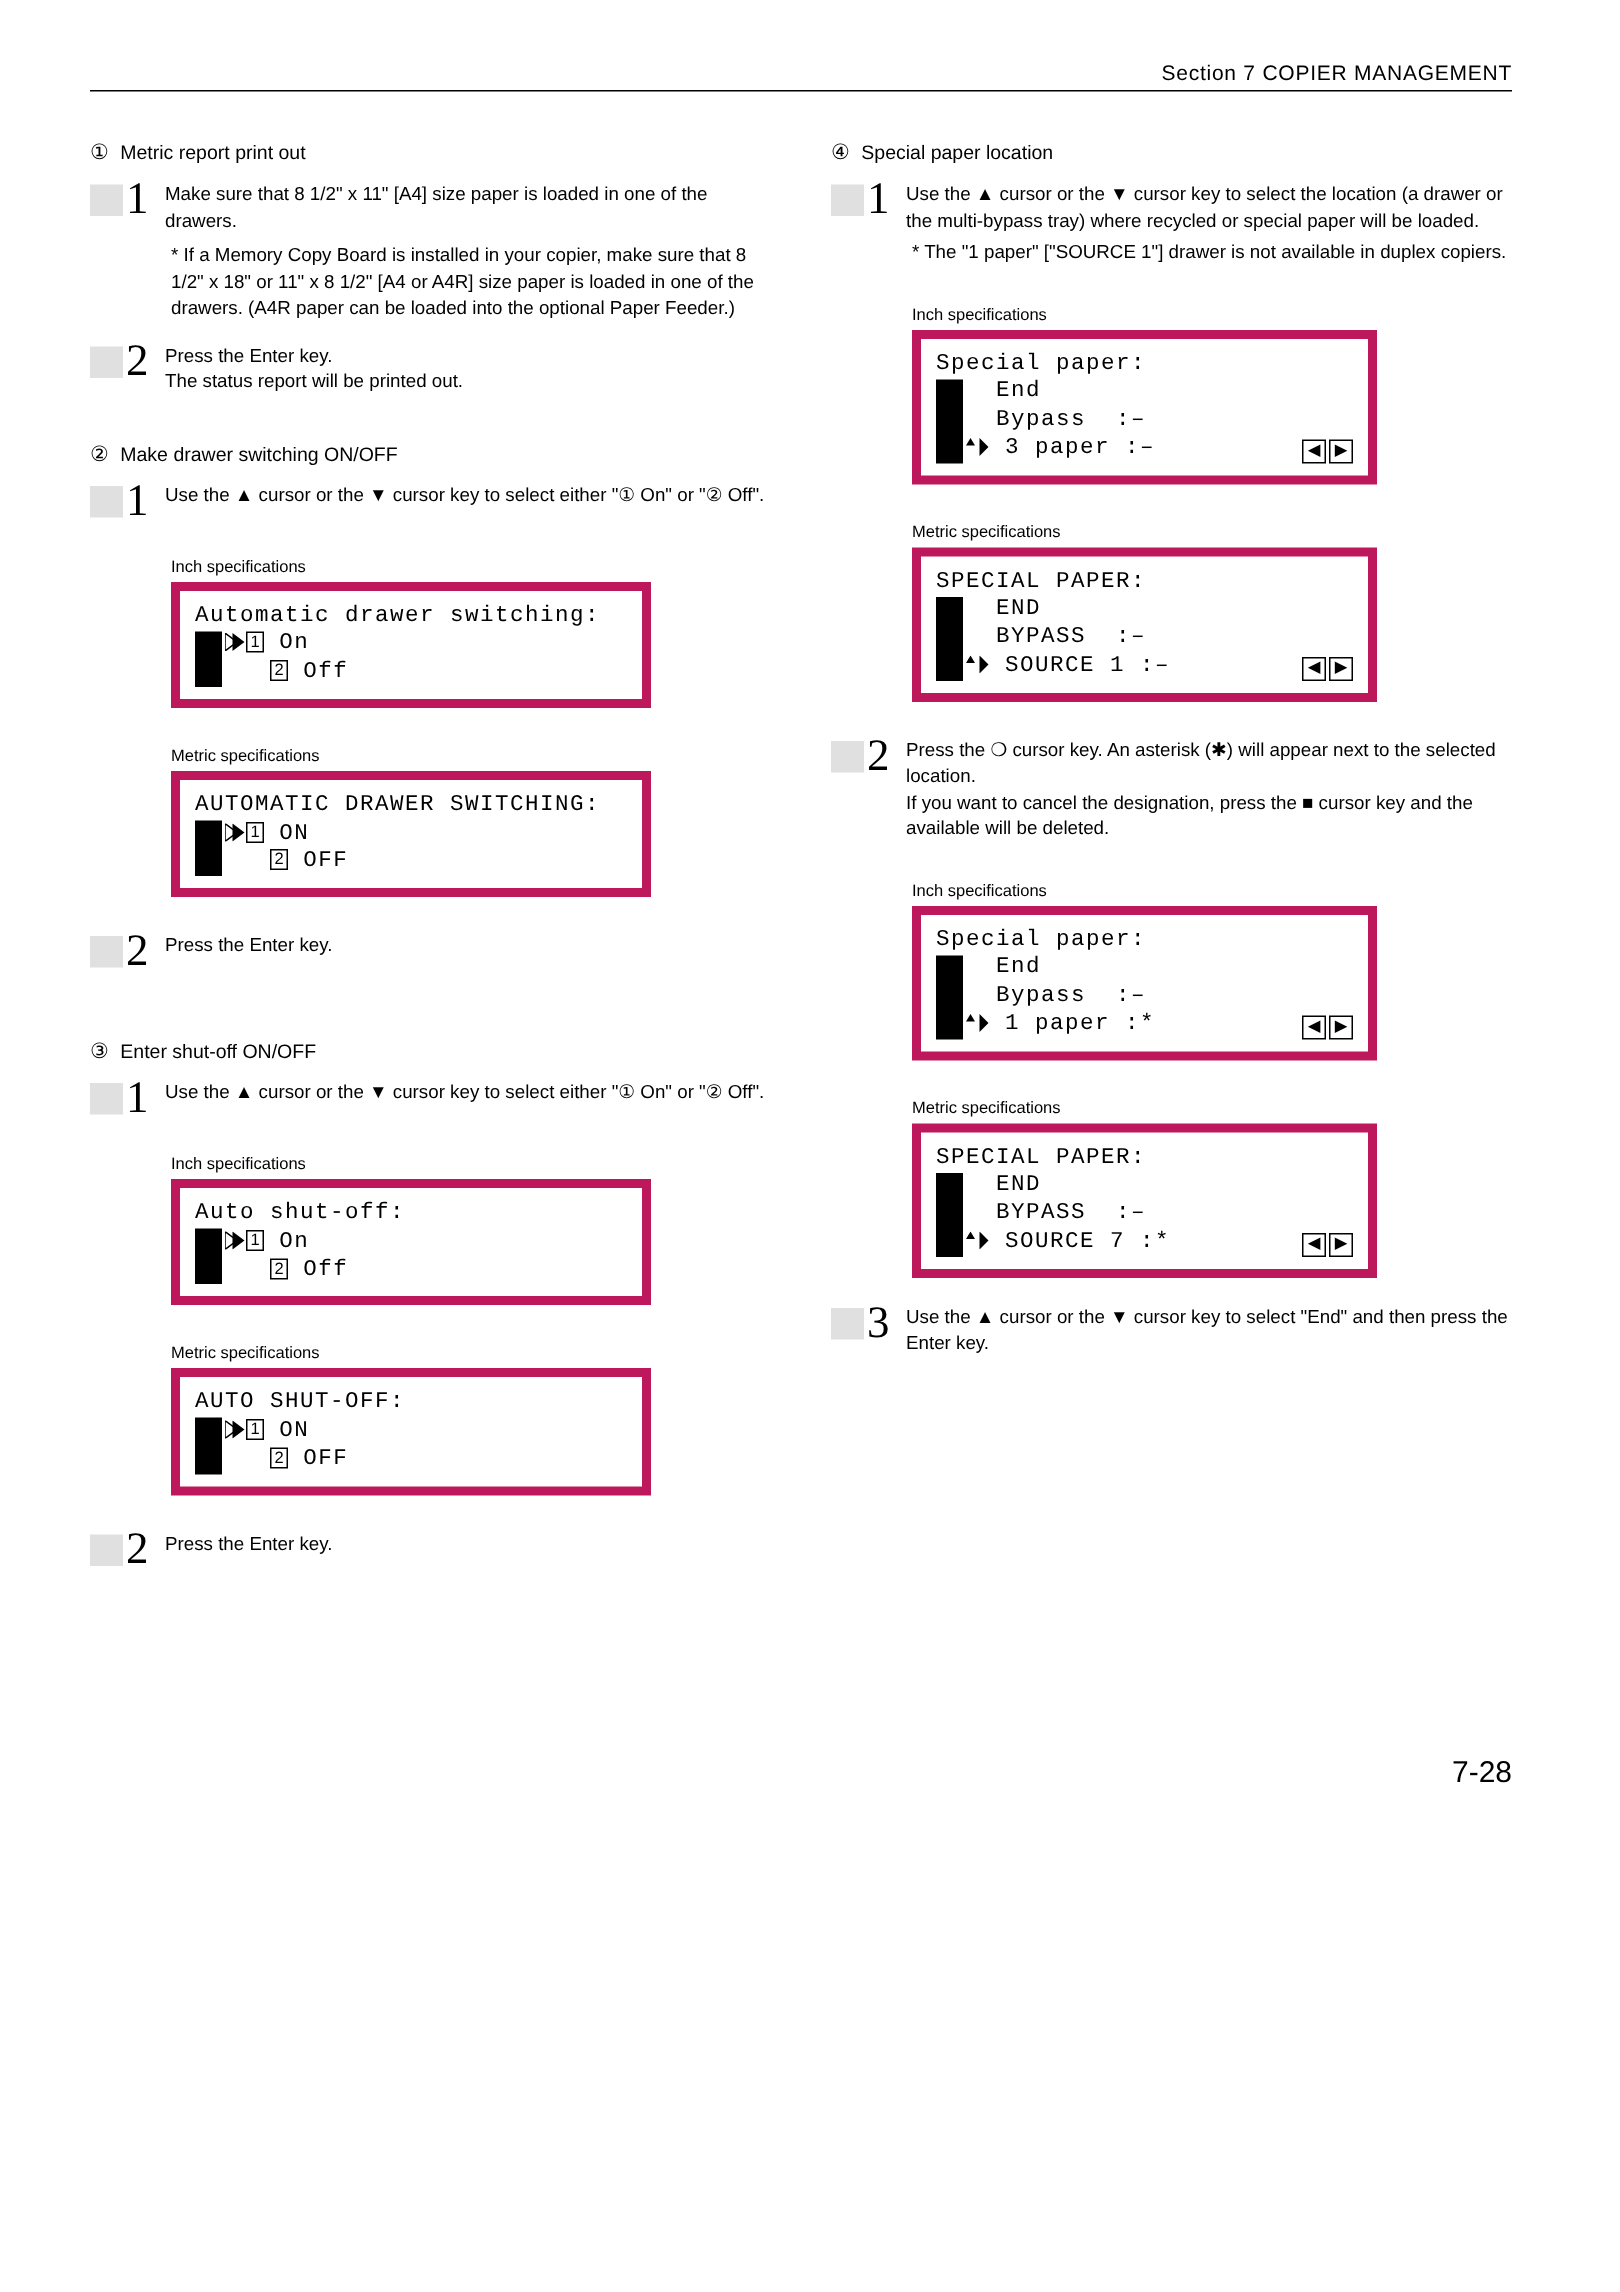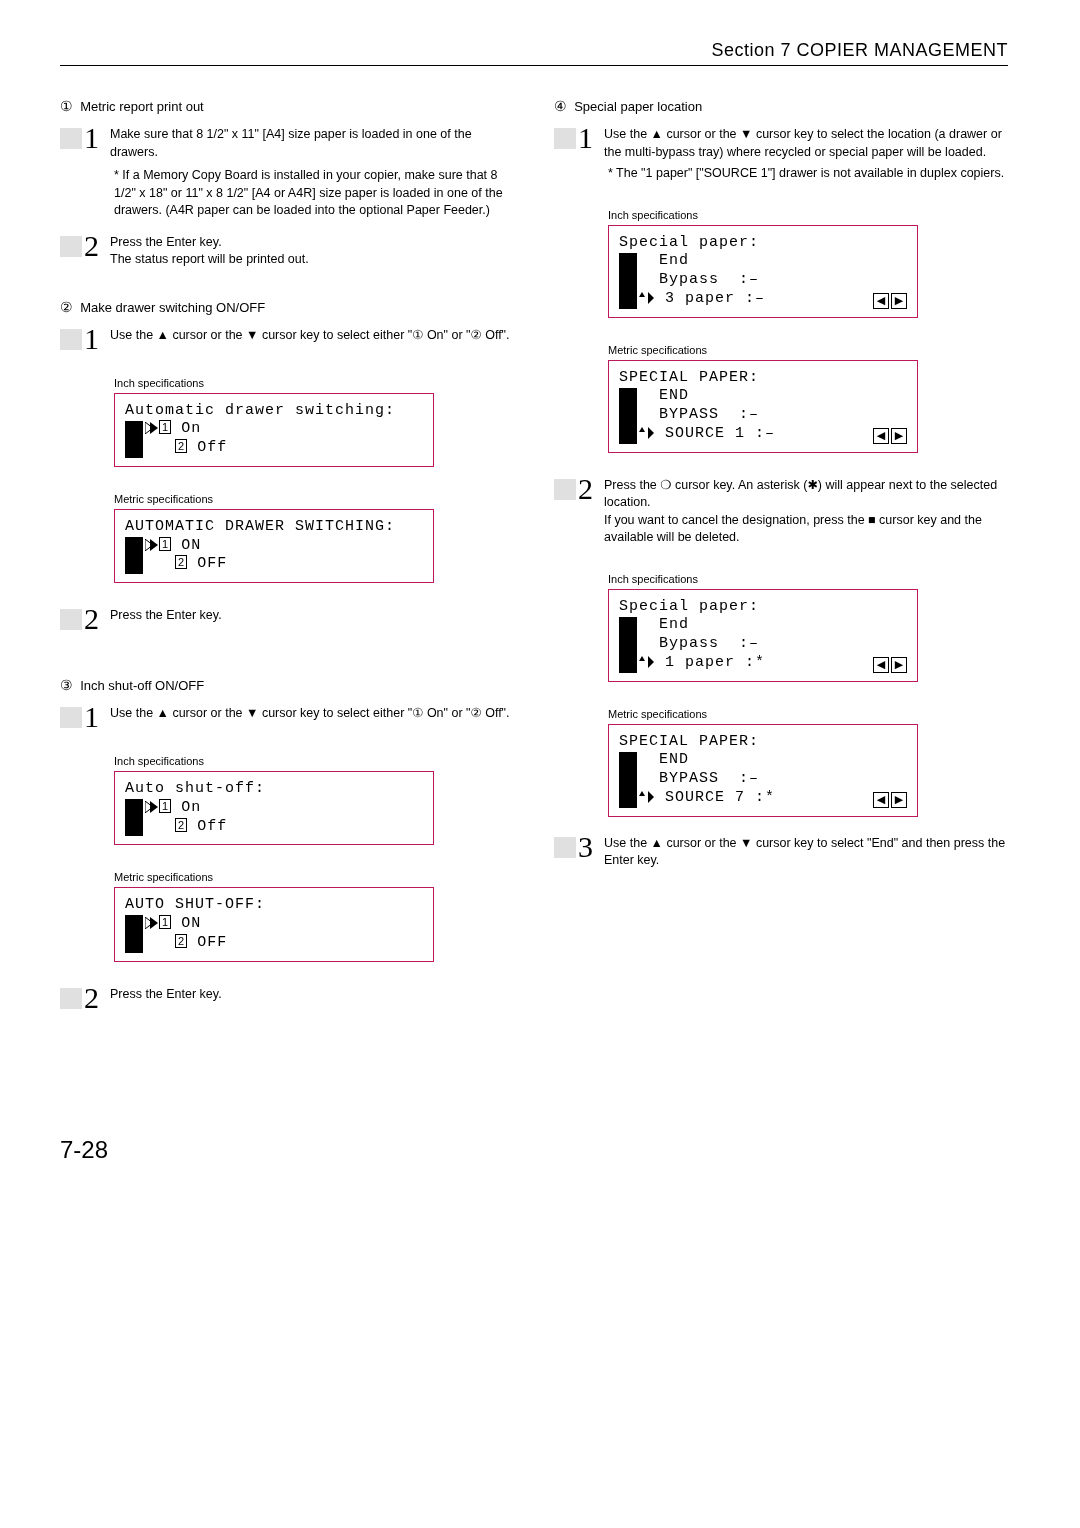--- a/index.html
+++ b/index.html
@@ -15,21 +15,21 @@
     padding: 40px 72px 40px 60px;
     box-sizing: border-box;
   }
   .header {
     text-align: right;
     border-bottom: 1px solid #000;
     padding-bottom: 4px;
     margin-bottom: 24px;
   }
   .header-text {
-    font-size: 18px;
+    font-size: 14px;
     font-weight: normal;
     letter-spacing: 0.5px;
     text-align: center;
   }
   .columns {
     display: flex;
     gap: 40px;
   }
   .col {
     flex: 1;
@@ -76,21 +76,21 @@
     line-height: 1.4;
   }
   .speclabel {
     margin-left: 54px;
     font-size: 11px;
     margin-top: 26px;
     margin-bottom: 4px;
   }
   .screen {
     margin-left: 54px;
-    border: 1px solid #be185d;
+    border: 6px solid #be185d;
     width: 320px;
     box-sizing: border-box;
     padding: 8px 10px 8px 10px;
     position: relative;
     font-family: "Courier New", monospace;
     font-size: 15px;
     line-height: 1.25;
     letter-spacing: 1px;
     margin-bottom: 10px;
   }
@@ -136,22 +136,22 @@
     border: 1px solid #000;
     font-size: 11px;
     line-height: 12px;
     padding: 0 2px;
     font-family: Arial, sans-serif;
     letter-spacing: 0;
     vertical-align: 1px;
     background: #fff;
   }
   .pagenum {
-    text-align: left;
-    font-size: 24px;
+    text-align: right;
+    font-size: 20px;
     margin-top: 120px;
   }
   svg.icon {
     vertical-align: -2px;
   }
   .sub-note {
     margin-left: 0;
     padding-left: 12px;
     text-indent: -8px;
   }
@@ -227,21 +227,21 @@
       </div>
 
       <div class="step" style="margin-top:24px">
         <div class="graybox"></div>
         <div class="bignum">2</div>
         <div class="step-body">Press the Enter key.</div>
       </div>
 
       <div class="item-title" style="margin-top:46px">
         <span class="circle-num">③</span>
-        <span>Inch shut-off ON/OFF</span>
+        <span>Enter shut-off ON/OFF</span>
       </div>
 
       <div class="step">
         <div class="graybox"></div>
         <div class="bignum">1</div>
         <div class="step-body">Use the ▲ cursor or the ▼ cursor key to select either "① On" or "② Off".</div>
       </div>
 
       <div class="speclabel">Inch specifications</div>
       <div class="screen">

